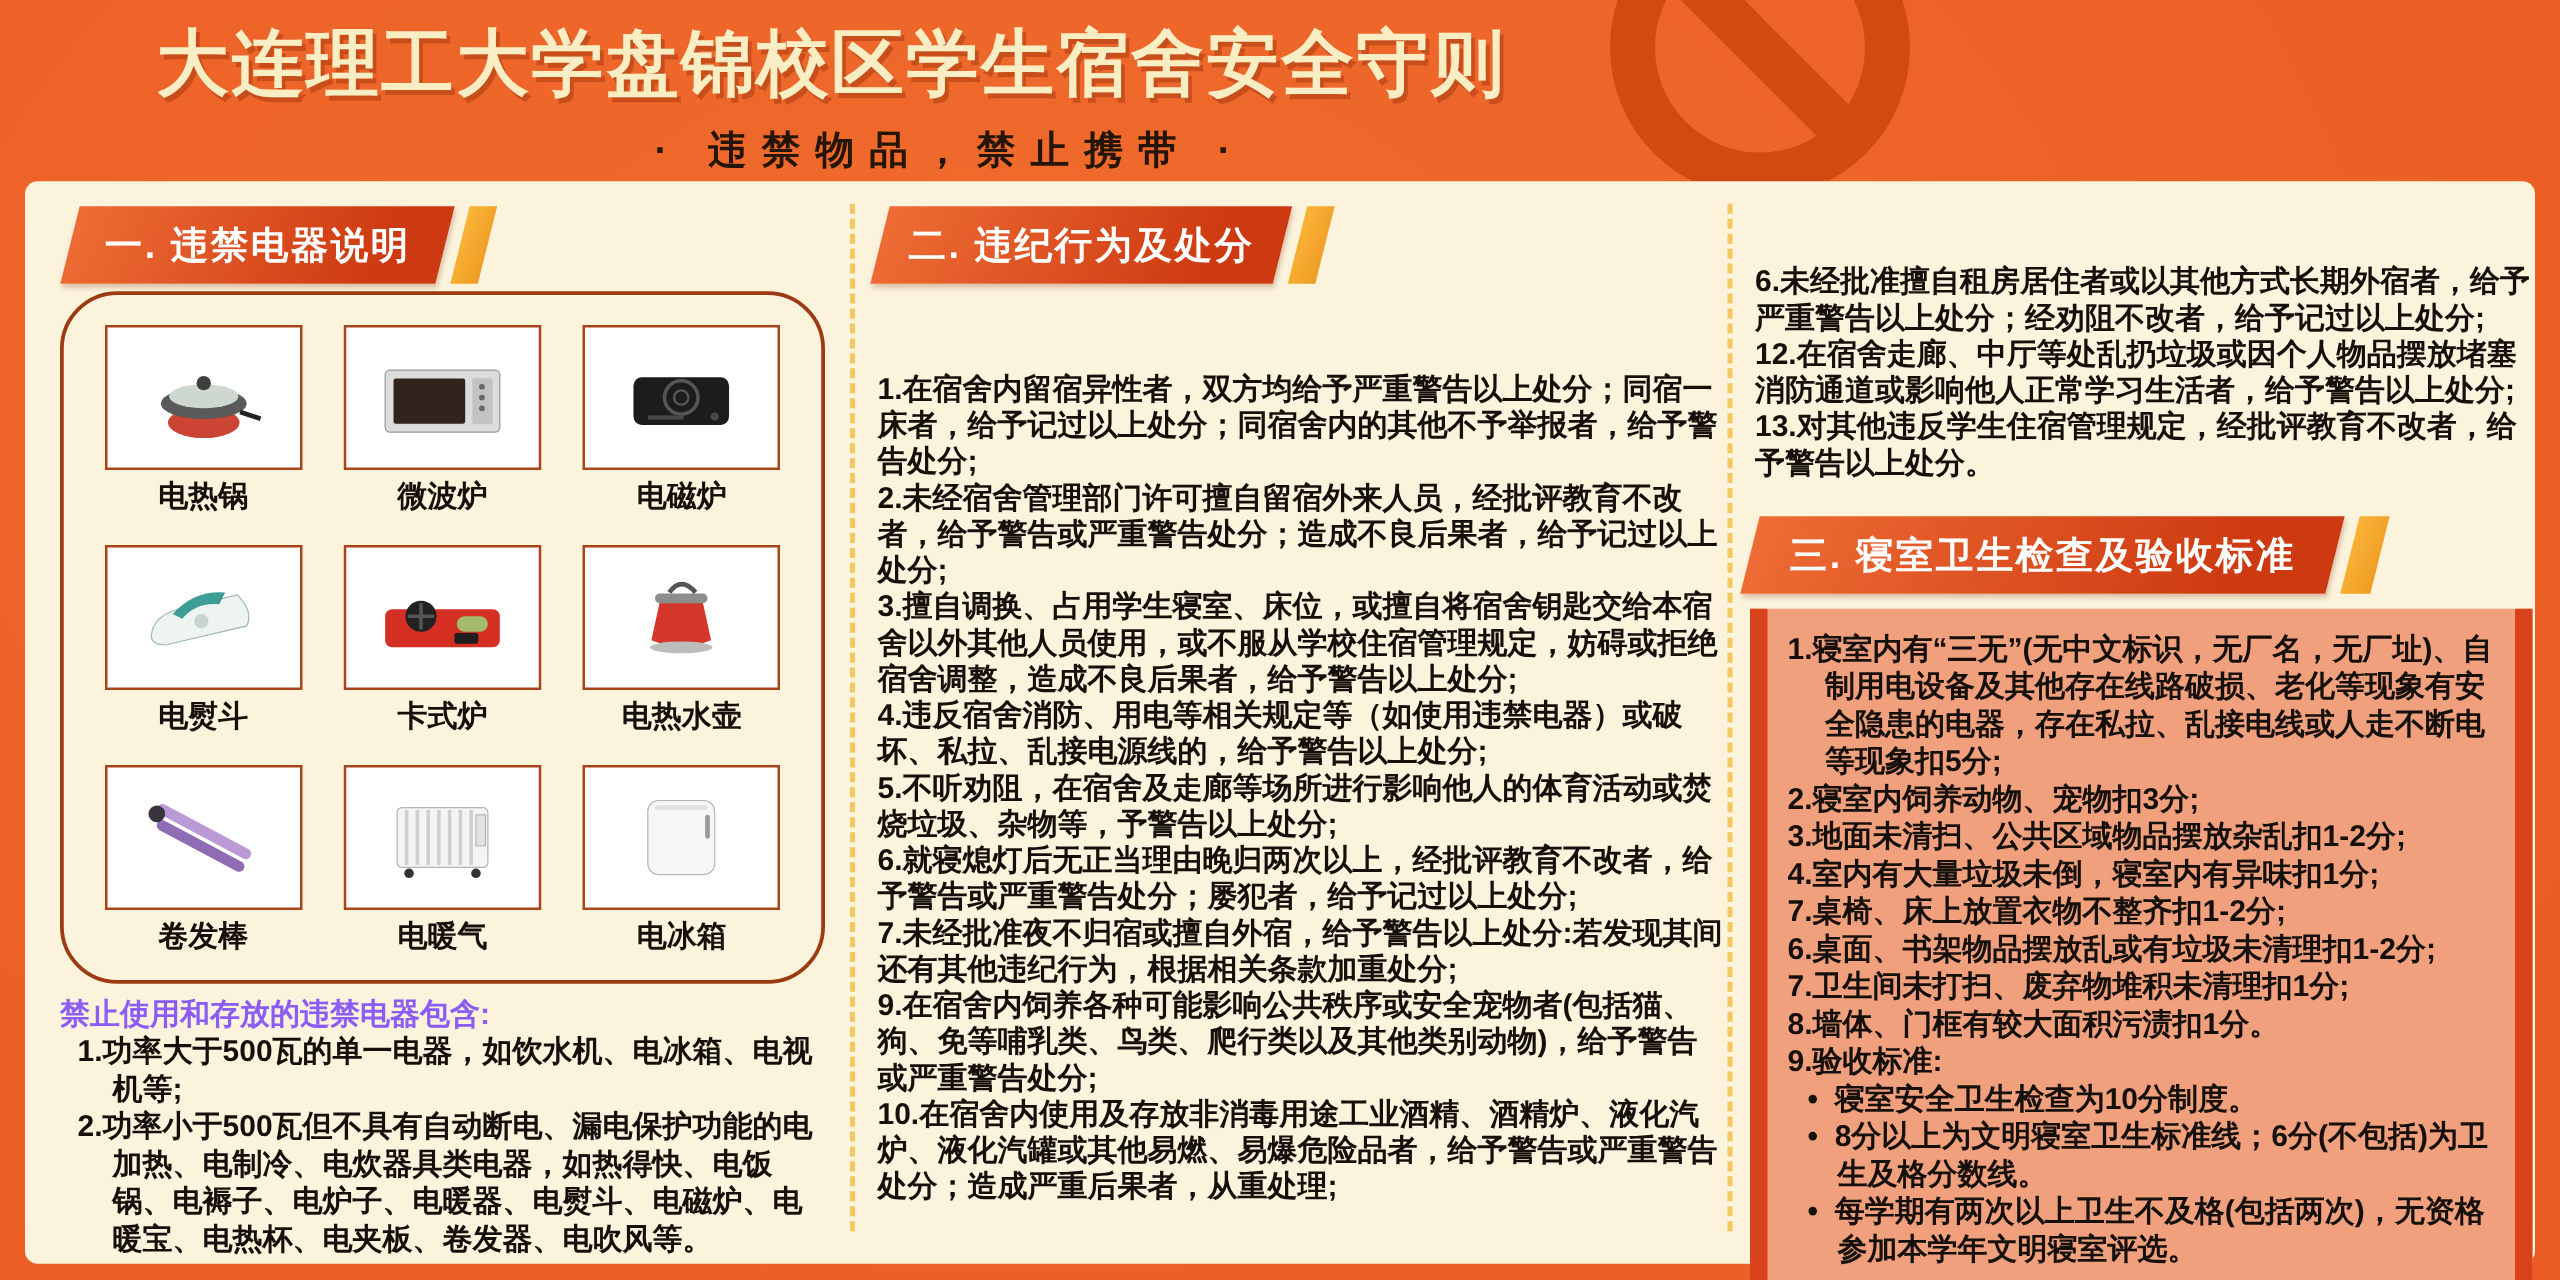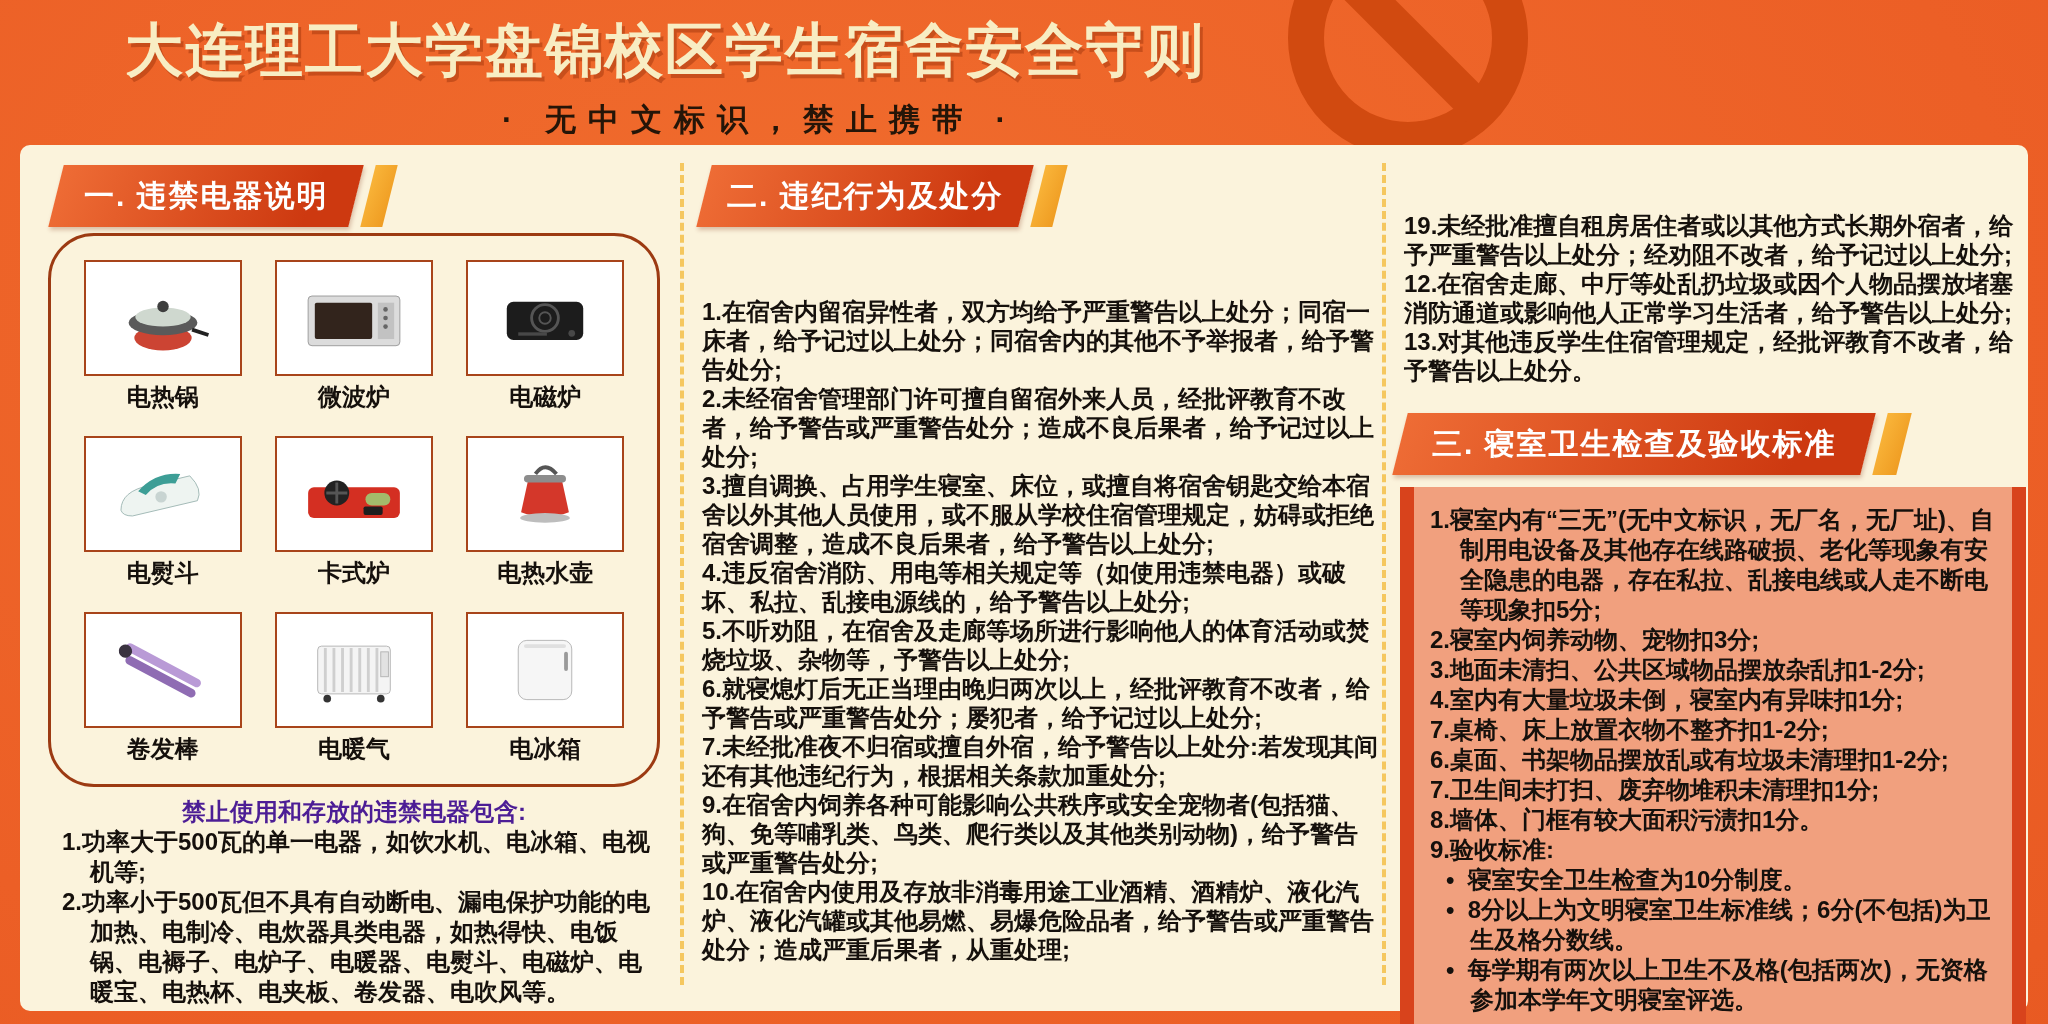--- a/index.html
+++ b/index.html
@@ -54,21 +54,21 @@
   }
   figure.appliance{margin:0;text-align:center;}
   .appliance-img{
     width:158px;height:116px;background:#ffffff;border:2.5px solid #a8441a;
     box-sizing:border-box;display:flex;align-items:center;justify-content:center;
   }
   figcaption{font-size:24px;font-weight:bold;color:#15100c;margin-top:5px;}
 
   .para{margin:0;font-size:24px;line-height:29px;font-weight:bold;color:#15100c;}
   .notes{position:absolute;left:28px;top:652px;width:612px;}
-  .note-title{margin:0;font-size:24px;line-height:30px;font-weight:bold;color:#4c1d95;text-align:center;}
+  .note-title{margin:0;font-size:24px;line-height:30px;font-weight:bold;color:#8b5cf6;}
   .note-item{padding-left:42px;text-indent:-28px;line-height:30px;}
 
   .col2-list{position:absolute;left:682px;top:152px;width:678px;}
   .col3-list{position:absolute;left:1384px;top:66px;width:624px;}
 
   .hygiene-box{
     position:absolute;left:1380px;top:342px;width:568px;
     background:#f1a07e;border-left:14px solid #d8431c;border-right:14px solid #d8431c;
     padding:18px 14px 18px 16px;
   }
@@ -78,21 +78,21 @@
   .bullet::before{content:"•\00a0\00a0";}
 </style>
 </head>
 <body>
 
 <div class="no-sign">
   <div class="no-bar"></div>
 </div>
 
 <h1 class="title">大连理工大学盘锦校区学生宿舍安全守则</h1>
-<div class="subtitle">· 无中文标识，禁止携带 ·</div>
+<div class="subtitle">· 违禁物品，禁止携带 ·</div>
 
 <div class="panel">
 
   <div class="divider d1"></div>
   <div class="divider d2"></div>
 
   <div class="banner" style="left:36px;top:20px;width:300px;">
     <span class="btxt">一. 违禁电器说明</span>
   </div>
   <div class="slash" style="left:348px;top:20px;width:22px;"></div>
@@ -223,21 +223,21 @@
       <p class="para">3.擅自调换、占用学生寝室、床位，或擅自将宿舍钥匙交给本宿舍以外其他人员使用，或不服从学校住宿管理规定，妨碍或拒绝宿舍调整，造成不良后果者，给予警告以上处分;</p>
       <p class="para">4.违反宿舍消防、用电等相关规定等（如使用违禁电器）或破坏、私拉、乱接电源线的，给予警告以上处分;</p>
       <p class="para">5.不听劝阻，在宿舍及走廊等场所进行影响他人的体育活动或焚烧垃圾、杂物等，予警告以上处分;</p>
       <p class="para">6.就寝熄灯后无正当理由晚归两次以上，经批评教育不改者，给予警告或严重警告处分；屡犯者，给予记过以上处分;</p>
       <p class="para">7.未经批准夜不归宿或擅自外宿，给予警告以上处分:若发现其间还有其他违纪行为，根据相关条款加重处分;</p>
       <p class="para">9.在宿舍内饲养各种可能影响公共秩序或安全宠物者(包括猫、狗、免等哺乳类、鸟类、爬行类以及其他类别动物)，给予警告或严重警告处分;</p>
       <p class="para">10.在宿舍内使用及存放非消毒用途工业酒精、酒精炉、液化汽炉、液化汽罐或其他易燃、易爆危险品者，给予警告或严重警告处分；造成严重后果者，从重处理;</p>
     </div>
 
   <div class="col3-list">
-      <p class="para">19.未经批准擅自租房居住者或以其他方式长期外宿者，给予严重警告以上处分；经劝阻不改者，给予记过以上处分;</p>
+      <p class="para">6.未经批准擅自租房居住者或以其他方式长期外宿者，给予严重警告以上处分；经劝阻不改者，给予记过以上处分;</p>
       <p class="para">12.在宿舍走廊、中厅等处乱扔垃圾或因个人物品摆放堵塞消防通道或影响他人正常学习生活者，给予警告以上处分;</p>
       <p class="para">13.对其他违反学生住宿管理规定，经批评教育不改者，给予警告以上处分。</p>
     </div>
 
   <div class="banner" style="left:1380px;top:268px;width:468px;">
     <span class="btxt">三. 寝室卫生检查及验收标准</span>
   </div>
   <div class="slash" style="left:1860px;top:268px;width:24px;"></div>
 
   <div class="hygiene-box">

